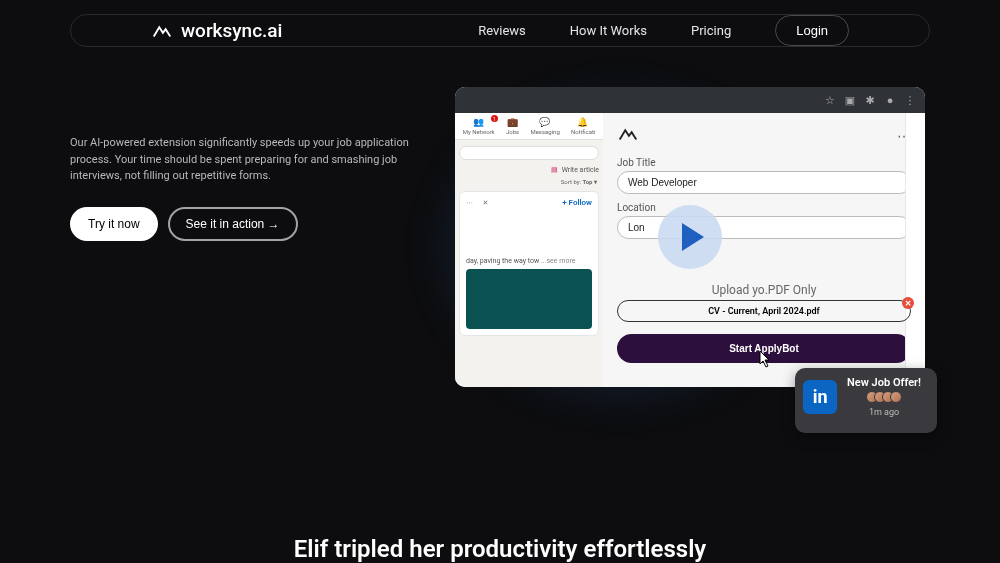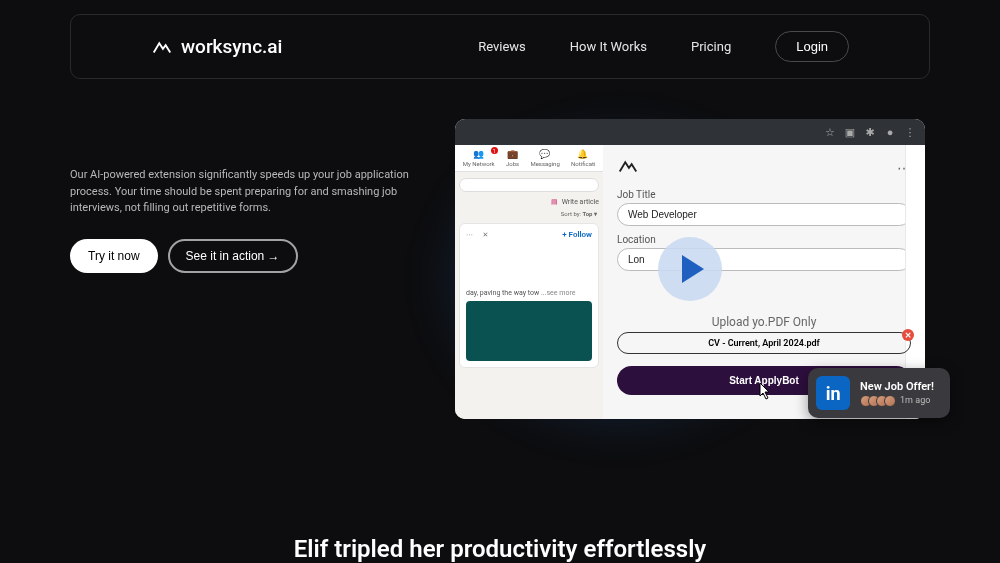--- a/index.html
+++ b/index.html
@@ -9,23 +9,23 @@
       color: #fff;
       width: 1000px;
       height: 563px;
       overflow: hidden;
       position: relative;
     }
     .navbar {
       display: flex;
       align-items: center;
       justify-content: space-between;
-      padding: 16px 80px;
+      padding: 0 80px;
       border: 1px solid #2a2a2e;
-      border-radius: 10px;
+      border-radius: 18px;
       margin: 14px 70px 0;
       gap: 28px;
     }
     .logo {
       display: flex;
       align-items: center;
       gap: 8px;
       font-size: 19px;
       font-weight: 500;
     }
@@ -256,46 +256,46 @@
     .play-overlay::after {
       content: "";
       width: 0; height: 0;
       border-left: 22px solid #1f5fbf;
       border-top: 14px solid transparent;
       border-bottom: 14px solid transparent;
       margin-left: 5px;
     }
     .notification {
       position: absolute;
-      right: 50px;
+      right: 63px;
       top: 368px;
       background: #3a3a3e;
       border-radius: 10px;
-      padding: 8px 16px 8px 8px;
+      padding: 8px 16px 16px 8px;
       display: flex;
       align-items: center;
       gap: 10px;
       z-index: 5;
       box-shadow: 0 4px 14px rgba(0,0,0,0.4);
     }
     .notif-icon {
       width: 34px;
       height: 34px;
       background: #0a66c2;
       border-radius: 6px;
       display: flex;
       align-items: center;
       justify-content: center;
       color: #fff;
       font-size: 18px;
       font-weight: 700;
     }
     .notif-body { font-size: 11px; }
     .notif-title { font-weight: 600; margin-bottom: 2px; }
-    .notif-meta { display: flex; gap: 4px; color: #bbb; font-size: 9px; }
+    .notif-meta { display: flex; align-items: center; gap: 4px; color: #bbb; font-size: 9px; flex-direction: column; }
     .notif-avatars { display: flex; }
     .notif-avatars span {
       width: 12px; height: 12px;
       border-radius: 50%;
       background: linear-gradient(135deg,#d8a080,#b07050);
       border: 1px solid #3a3a3e;
       margin-left: -4px;
     }
     .notif-avatars span:first-child { margin-left: 0; }
     .bottom-teaser {

